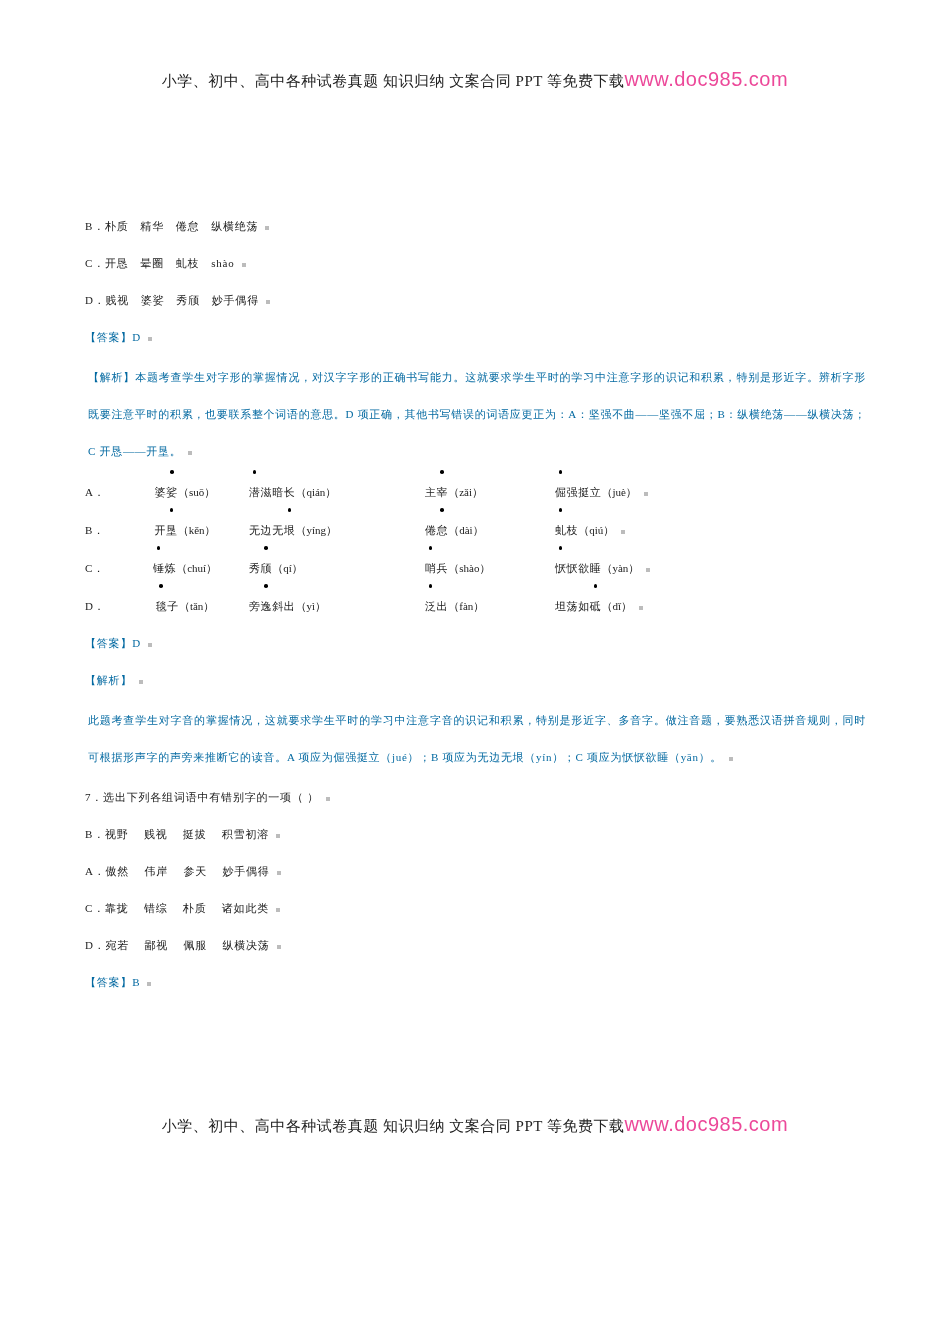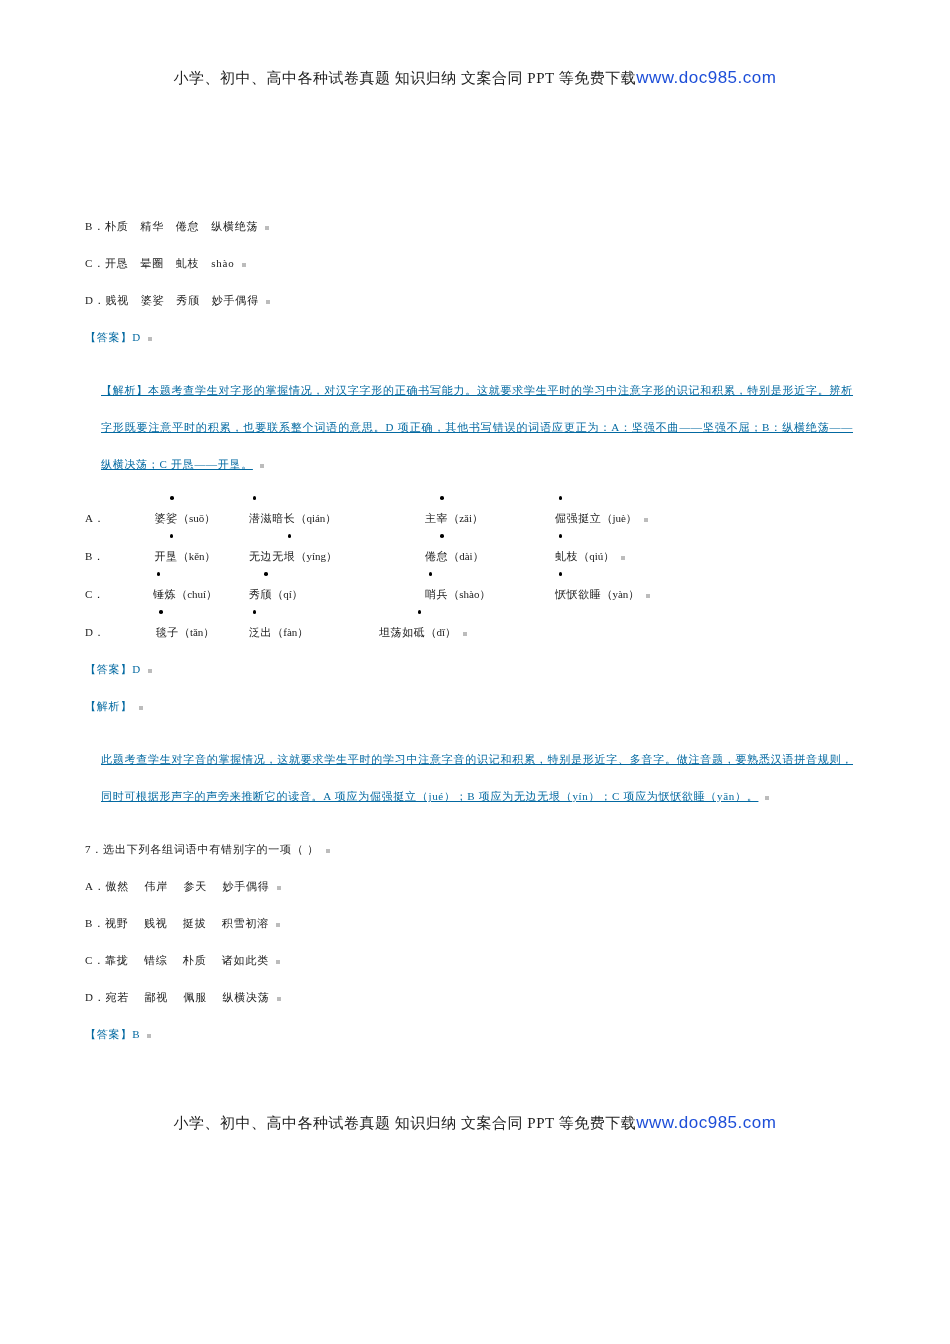--- a/index.html
+++ b/index.html
@@ -9,28 +9,28 @@
     color:#1a1a1a;overflow:hidden;
   }
   .page-header,.page-footer{
     position:absolute;left:0;width:100%;text-align:center;
     font-size:15px;color:#222;letter-spacing:0.5px;white-space:nowrap;
   }
   .page-header{top:68px;}
   .page-footer{top:1113px;}
   .site-url{
     font-family:"Liberation Sans","DejaVu Sans",sans-serif;
-    font-size:17px;color:#1d4ed8;
+    font-size:20px;color:#ec4899;
   }
   .content{position:absolute;left:85px;top:208px;width:784px;font-size:11px;}
   .opt-line{line-height:37px;letter-spacing:0.8px;white-space:pre-wrap;}
   .q-title{line-height:37px;letter-spacing:0.8px;}
   .answer-line{line-height:37px;letter-spacing:0.8px;}
   .red{color:#0369a1;}
-  .analysis{margin:16px;line-height:37px;letter-spacing:0.7px;text-align:justify;text-decoration:underline;}
+  .analysis{margin:3px;line-height:37px;letter-spacing:0.7px;text-align:justify;}
   
   .q6-row{display:flex;align-items:baseline;line-height:38px;height:38px;letter-spacing:0.6px;}
   .q6-label{width:36px;flex:0 0 auto;}
   .q6-cell{flex:0 0 auto;white-space:nowrap;}
   .q6-cell.c1{width:128px;text-align:center;}
   .q6-cell.c2{width:176px;}
   .q6-cell.c3{width:130px;}
   .q6-cell.c4{width:auto;}
   .pinyin{letter-spacing:0;}
   
@@ -88,38 +88,39 @@
       <span class="q6-cell c1"><span></span><span class="dotted">锤</span><span>炼</span><span class="pinyin">（chuí）</span></span>
       <span class="q6-cell c2"><span>秀</span><span class="dotted">颀</span><span></span><span class="pinyin">（qí）</span></span>
       <span class="q6-cell c3"><span></span><span class="dotted">哨</span><span>兵</span><span class="pinyin">（shào）</span></span>
       <span class="q6-cell c4"><span></span><span class="dotted">恹</span><span>恹欲睡</span><span class="pinyin">（yàn）</span></span>
       <span class="eol"></span>
     </div>
 
     <div class="q6-row">
       <span class="q6-label">D．</span>
       <span class="q6-cell c1"><span></span><span class="dotted">毯</span><span>子</span><span class="pinyin">（tǎn）</span></span>
+      <span class="q6-cell c2"><span>旁</span><span class="dotted">逸</span><span>斜出</span><span class="pinyin">（yì）</span></span>
       <span class="q6-cell c3"><span></span><span class="dotted">泛</span><span>出</span><span class="pinyin">（fàn）</span></span>
       <span class="q6-cell c4"><span>坦荡如</span><span class="dotted">砥</span><span></span><span class="pinyin">（dǐ）</span></span>
       <span class="eol"></span>
     </div>
 
     <div class="answer-line">
       <span class="red">【答案】</span><span class="red">D</span><span class="eol"></span>
     </div>
     <div class="answer-line">
       <span class="red">【解析】</span><span class="eol"></span>
     </div>
     <p class="analysis red">
       <span>此题考查学生对字音的掌握情况，这就要求学生平时的学习中注意字音的识记和积累，特别是形近字、多音字。做注音题，要熟悉汉语拼音规则，同时可根据形声字的声旁来推断它的读音。A 项应为倔强挺立（jué）；B 项应为无边无垠（yín）；C 项应为恹恹欲睡（yān）。</span><span class="eol"></span>
     </p>
 
     <div class="q-title"><span>7．选出下列各组词语中有错别字的一项（     ）</span><span class="eol"></span></div>
+    <div class="opt-line"><span>B．视野　 贱视　 挺拔　 积雪初溶</span><span class="eol"></span></div>
     <div class="opt-line"><span>A．傲然　 伟岸　 参天　 妙手偶得</span><span class="eol"></span></div>
-    <div class="opt-line"><span>B．视野　 贱视　 挺拔　 积雪初溶</span><span class="eol"></span></div>
     <div class="opt-line"><span>C．靠拢　 错综　 朴质　 诸如此类</span><span class="eol"></span></div>
     <div class="opt-line"><span>D．宛若　 鄙视　 佩服　 纵横决荡</span><span class="eol"></span></div>
     <div class="answer-line">
       <span class="red">【答案】</span><span class="red">B</span><span class="eol"></span>
     </div>
 
   </div>
 
   <div class="page-footer">
     <span>小学、初中、高中各种试卷真题 知识归纳 文案合同 PPT 等免费下载</span><span class="site-url">www.doc985.com</span>

